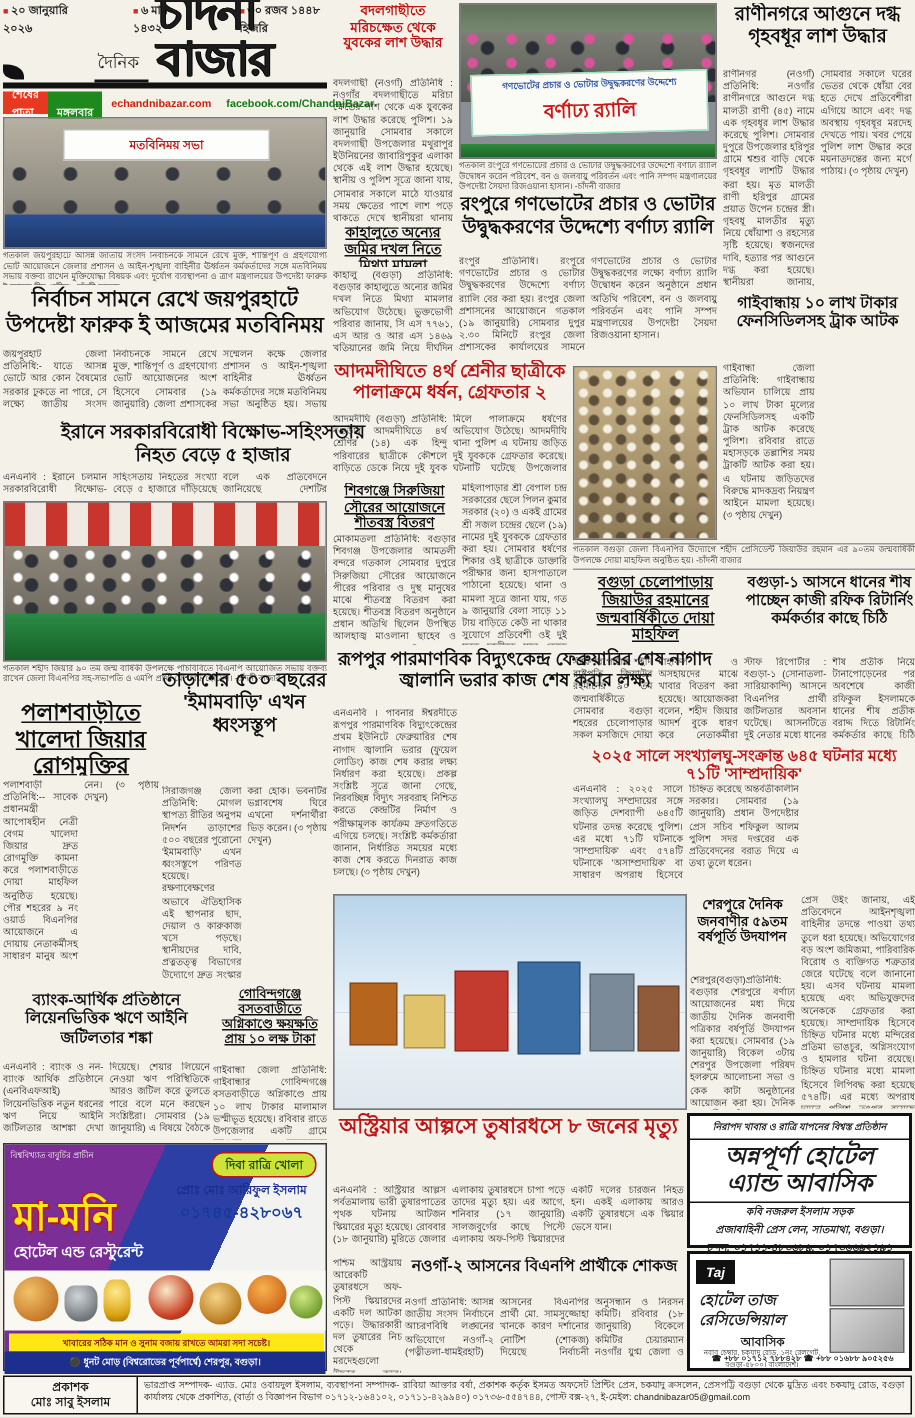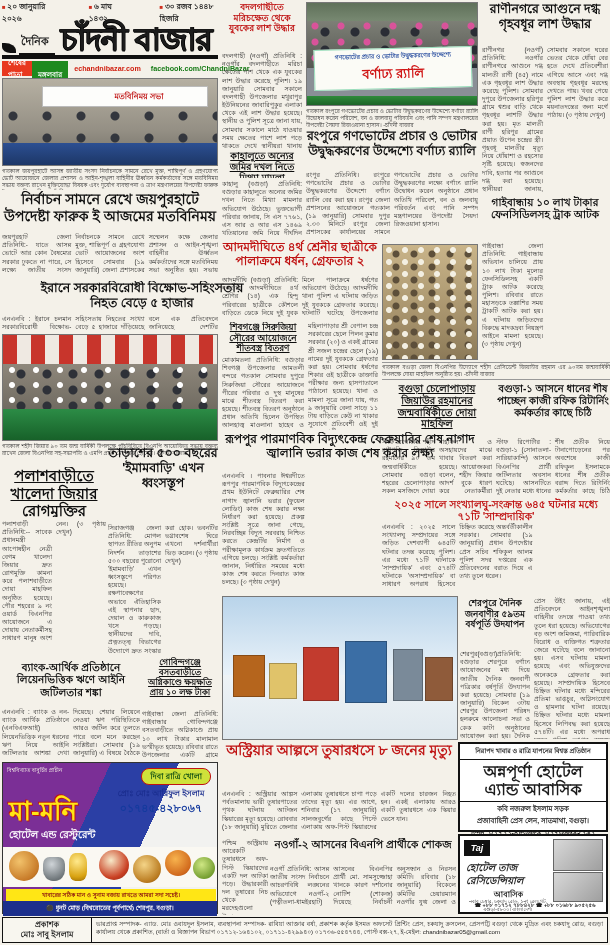--- a/index.html
+++ b/index.html
@@ -12,33 +12,33 @@
   .hl{font-weight:bold;text-align:center;line-height:1.18;color:#0f0f0f;overflow:hidden;}
   .red{color:#c01414}
   .ul{text-decoration:underline}
   .cap{font-size:5.6px;line-height:1.25;text-align:justify;color:#333;overflow:hidden;}
   .photo{overflow:hidden;background:#8a8f96;border:1px solid #777;}
   
   .dateline{display:flex;justify-content:center;gap:8px;font-size:7.5px;font-weight:bold;}
   .dateline span::before{content:"■ ";color:#d03020;font-size:6px;}
   .logo-row{display:flex;align-items:flex-end;gap:6px;border-bottom:4px solid #111;}
   .bird{width:14px;height:10px;background:#111;border-radius:0 80% 0 60%;margin-bottom:2px;}
-  .dainik{font-size:11px;font-weight:bold;border-bottom:2px solid #111;padding:0 6px 1px 2px;}
+  .dainik{font-size:11px;font-weight:normal;border-bottom:2px solid #111;padding:0 6px 1px 2px;margin-left:44px;}
   .logotype{font-size:31px;font-weight:900;letter-spacing:-1px;line-height:1;
             text-shadow:.6px 0 #000,-.6px 0 #000,0 .6px #000;}
   .redbar{display:flex;align-items:stretch;font-size:7.2px;font-weight:bold;}
   .rb-red{background:#e8381f;color:#fff;padding:2px 6px;display:flex;align-items:center;}
   .rb-green{background:#1e8a1e;color:#fff;padding:14px 6px;display:flex;align-items:center;}
   .rb-url{color:#d02010;padding:2px 6px;display:flex;align-items:center;}
   .rb-fb{color:#157a15;padding:2px 4px;display:flex;align-items:center;}
   
   .scene-meeting{background:linear-gradient(#b6b0a2 0%,#948f84 60%,#6f6c64 100%);}
   .scene-meeting .banner{position:absolute;left:18%;top:8%;width:64%;height:22%;background:#fdfdfb;
       border:1px solid #bbb;display:flex;align-items:center;justify-content:center;
-      font-size:8px;font-weight:bold;color:#c01414;padding-left:28px;}
+      font-size:8px;font-weight:bold;color:#c01414;}
   .scene-meeting .people{position:absolute;left:0;top:34%;width:100%;height:42%;
       background:repeating-radial-gradient(circle at 10px 8px,#33363d 0 4px,transparent 5px 100%) 0 0/34px 22px;}
   .scene-meeting .table{position:absolute;left:0;bottom:0;width:100%;height:26%;
       background:linear-gradient(#2c4f92,#1d3767);}
   .scene-rally .sky{position:absolute;inset:0 0 auto 0;height:32%;
       background:linear-gradient(#60715a,#8b9c85);}
   .scene-rally .crowd{position:absolute;left:0;top:18%;width:100%;height:46%;
       background:repeating-radial-gradient(circle at 8px 5px,#d9539a 0 3px,transparent 4px 100%) 0 0/26px 16px,
                  repeating-radial-gradient(circle at 18px 11px,#2a2d35 0 4px,transparent 5px 100%) 0 0/30px 18px,
                  linear-gradient(#7d7f76,#555752);}
@@ -59,21 +59,21 @@
       background:repeating-radial-gradient(circle at 9px 6px,#fdfdfd 0 2.5px,transparent 3.5px 100%) 0 0/24px 15px,
                  repeating-radial-gradient(circle at 18px 10px,#2e3138 0 4px,transparent 5px 100%) 0 0/26px 16px,
                  linear-gradient(#8e877b,#6f6a60);}
   .scene-stage .table{position:absolute;left:0;bottom:0;width:100%;height:30%;
       background:linear-gradient(#2c8c46,#176129);}
   .scene-snow .sky{position:absolute;inset:0 0 auto 0;height:55%;
       background:linear-gradient(#b9d4ea,#e9f2f9);}
   .scene-snow .ground{position:absolute;inset:55% 0 0 0;background:linear-gradient(#eef3f6,#dfe8ee);}
   .scene-snow .b{position:absolute;border:1px solid rgba(0,0,0,.25);}
   
-  .ad{border:2px solid #111;background:#fff;}
+  .ad{border:2px solid #111;background:#fff;font-style:italic;}
   .mm{background:linear-gradient(115deg,#7b2f96 0 38%,#2b3fa5 38% 62%,#f2f2f0 62% 100%);border:1px solid #333;}
   .mm-tag{position:absolute;left:4px;top:4px;width:110px;font-size:5.5px;color:#ffe;}
   .mm-name{position:absolute;left:6px;top:28px;font-size:26px;font-weight:900;color:#ffe615;
            text-shadow:1px 1px 0 #c01414,-1px -1px 0 #c01414;}
   .mm-sub{position:absolute;left:6px;top:64px;font-size:10px;font-weight:bold;color:#fff;}
   .mm-open{position:absolute;right:6px;top:5px;background:#cfe23a;border:1.5px solid #c01414;
            border-radius:8px;padding:1px 8px;font-size:8px;font-weight:bold;color:#145214;}
   .mm-prop{position:absolute;right:6px;top:24px;width:100px;text-align:center;font-size:8px;
            font-weight:bold;color:#1b2e8f;}
   .mm-phone{position:absolute;right:6px;top:37px;width:100px;text-align:center;font-size:11px;

